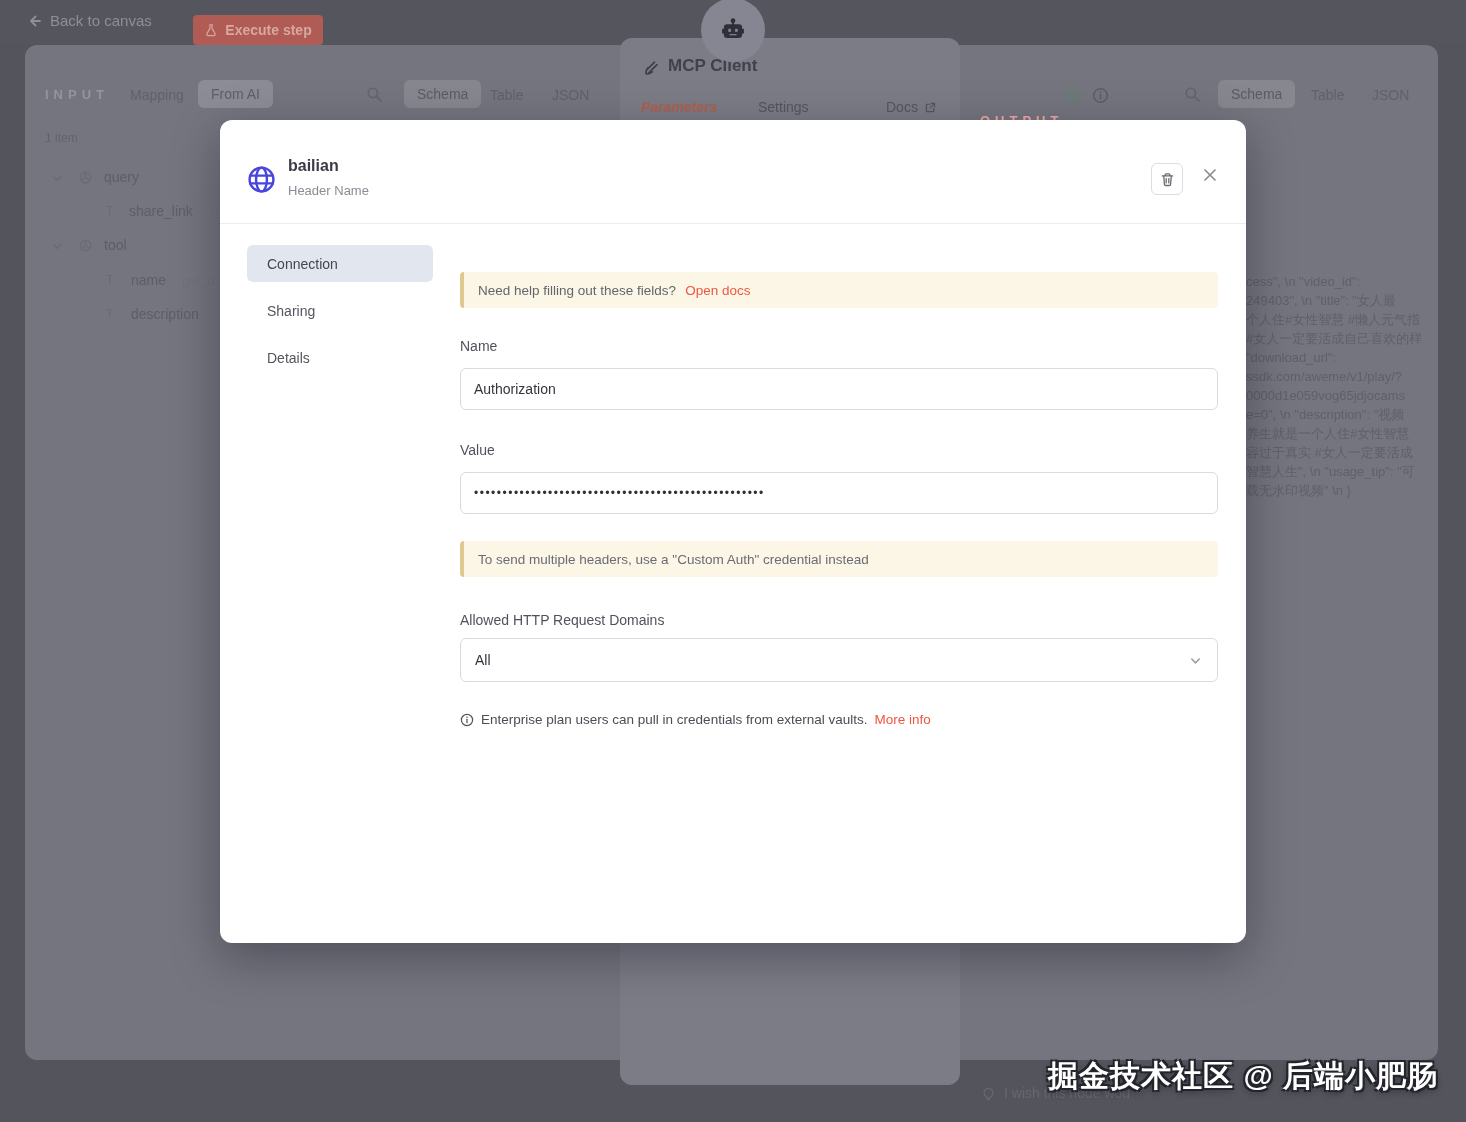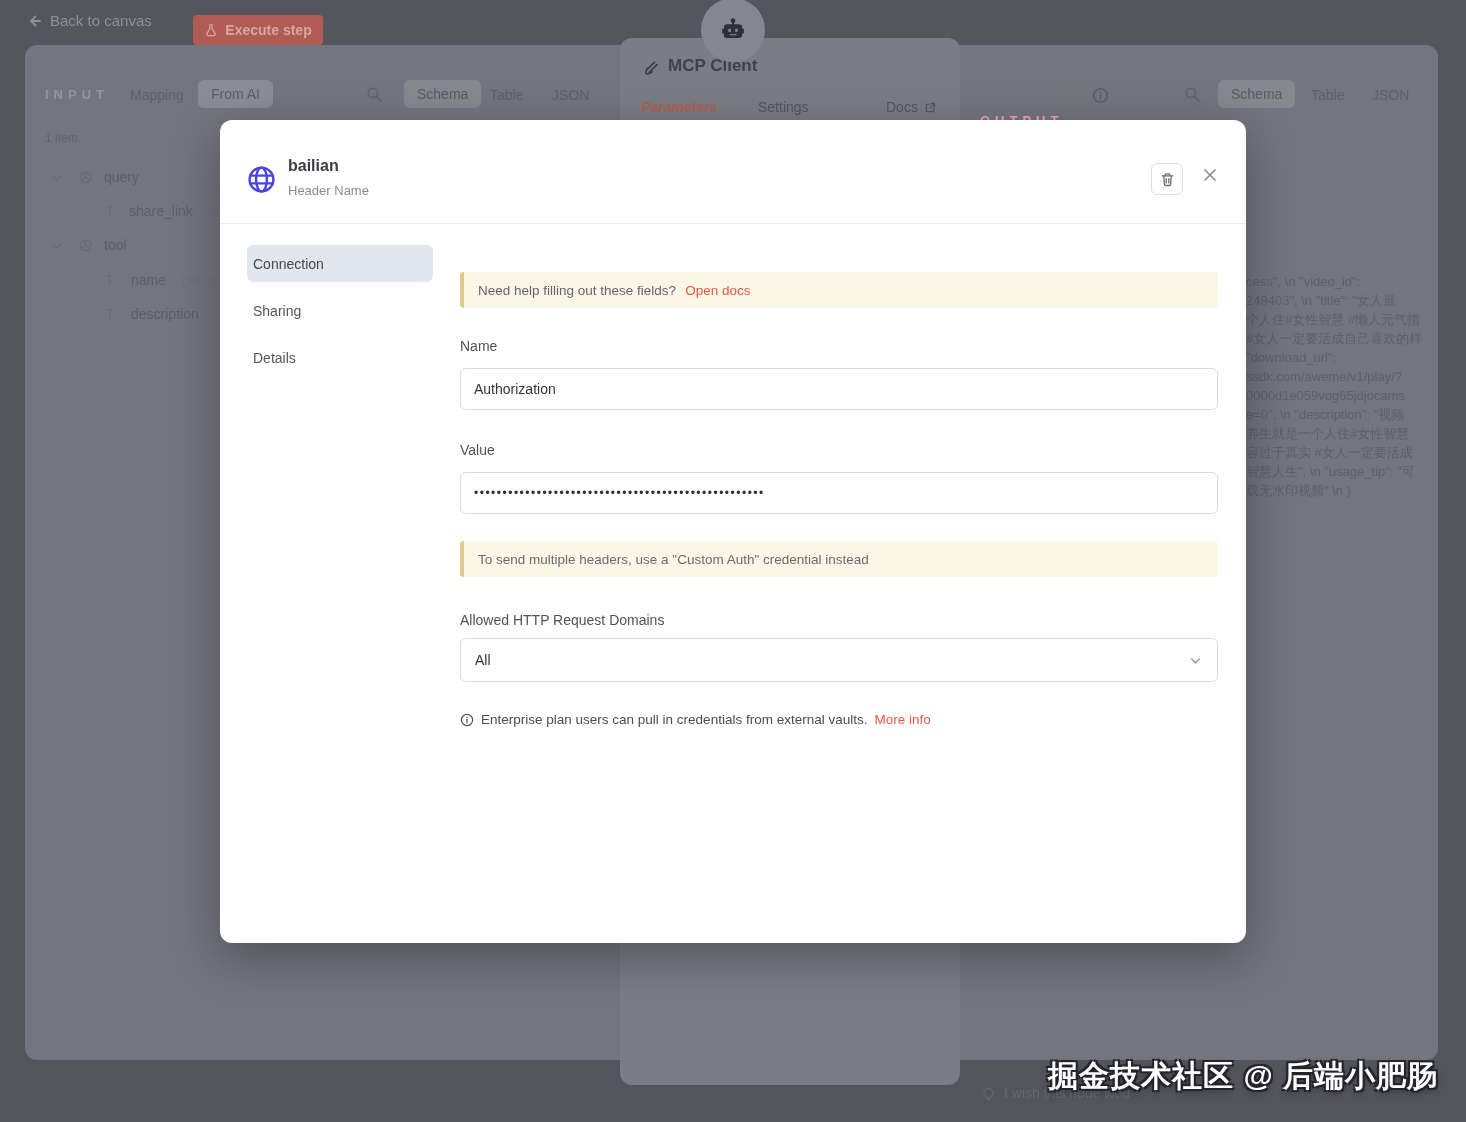--- a/index.html
+++ b/index.html
@@ -54,21 +54,21 @@
   .modal-header { left:0; top:0; width:100%; height:93px; border-bottom:1px solid #ebecf0;margin-top:11px; }
   .cred-title { left:68px; top:26px; font-size:16px; font-weight:600; color:#3b3c45; }
   .cred-subtitle { left:68px; top:52px; font-size:13px; color:#8b8c94; }
   .trash-btn { left:931px; top:32px; width:32px; height:32px; border:1px solid #d9dde4;
     border-radius:6px; display:flex; align-items:center; justify-content:center;
     color:#6a6b73; cursor:pointer; background:#fff; }
   .close-btn { left:980px; top:34px; width:20px; height:20px; display:flex;
     align-items:center; justify-content:center; color:#8b8c93; cursor:pointer; }
 
   .side-tab { left:27px; width:186px; height:37px; border-radius:6px; display:flex;
-    align-items:center; padding-left:6px; font-size:14px; color:#54555e; cursor:pointer; }
+    align-items:center; padding-left:20px; font-size:14px; color:#54555e; cursor:pointer; }
   .side-tab.active { background:#e2e6ef; color:#45464f; }
   .banner { left:240px; width:758px; height:36px; background:#fbf6e6;
     border-left:4px solid #dfc98f; border-radius:4px; display:flex; align-items:center;
     padding-left:14px; gap:9px; font-size:13.5px; color:#64656e; }
   .banner .link { color:#ee5743; cursor:pointer; }
   .field-label { left:240px; font-size:14px; color:#51525b; }
   .text-input { left:240px; width:758px; height:42px; border:1px solid #d7dbe3;
     border-radius:6px; background:#fff; font-size:14px; color:#33343c; padding:0 13px;
     font-family:"Liberation Sans","DejaVu Sans",sans-serif; outline:none; }
   .dots { font-size:12px; letter-spacing:1.5px; color:#2e2f37; }

